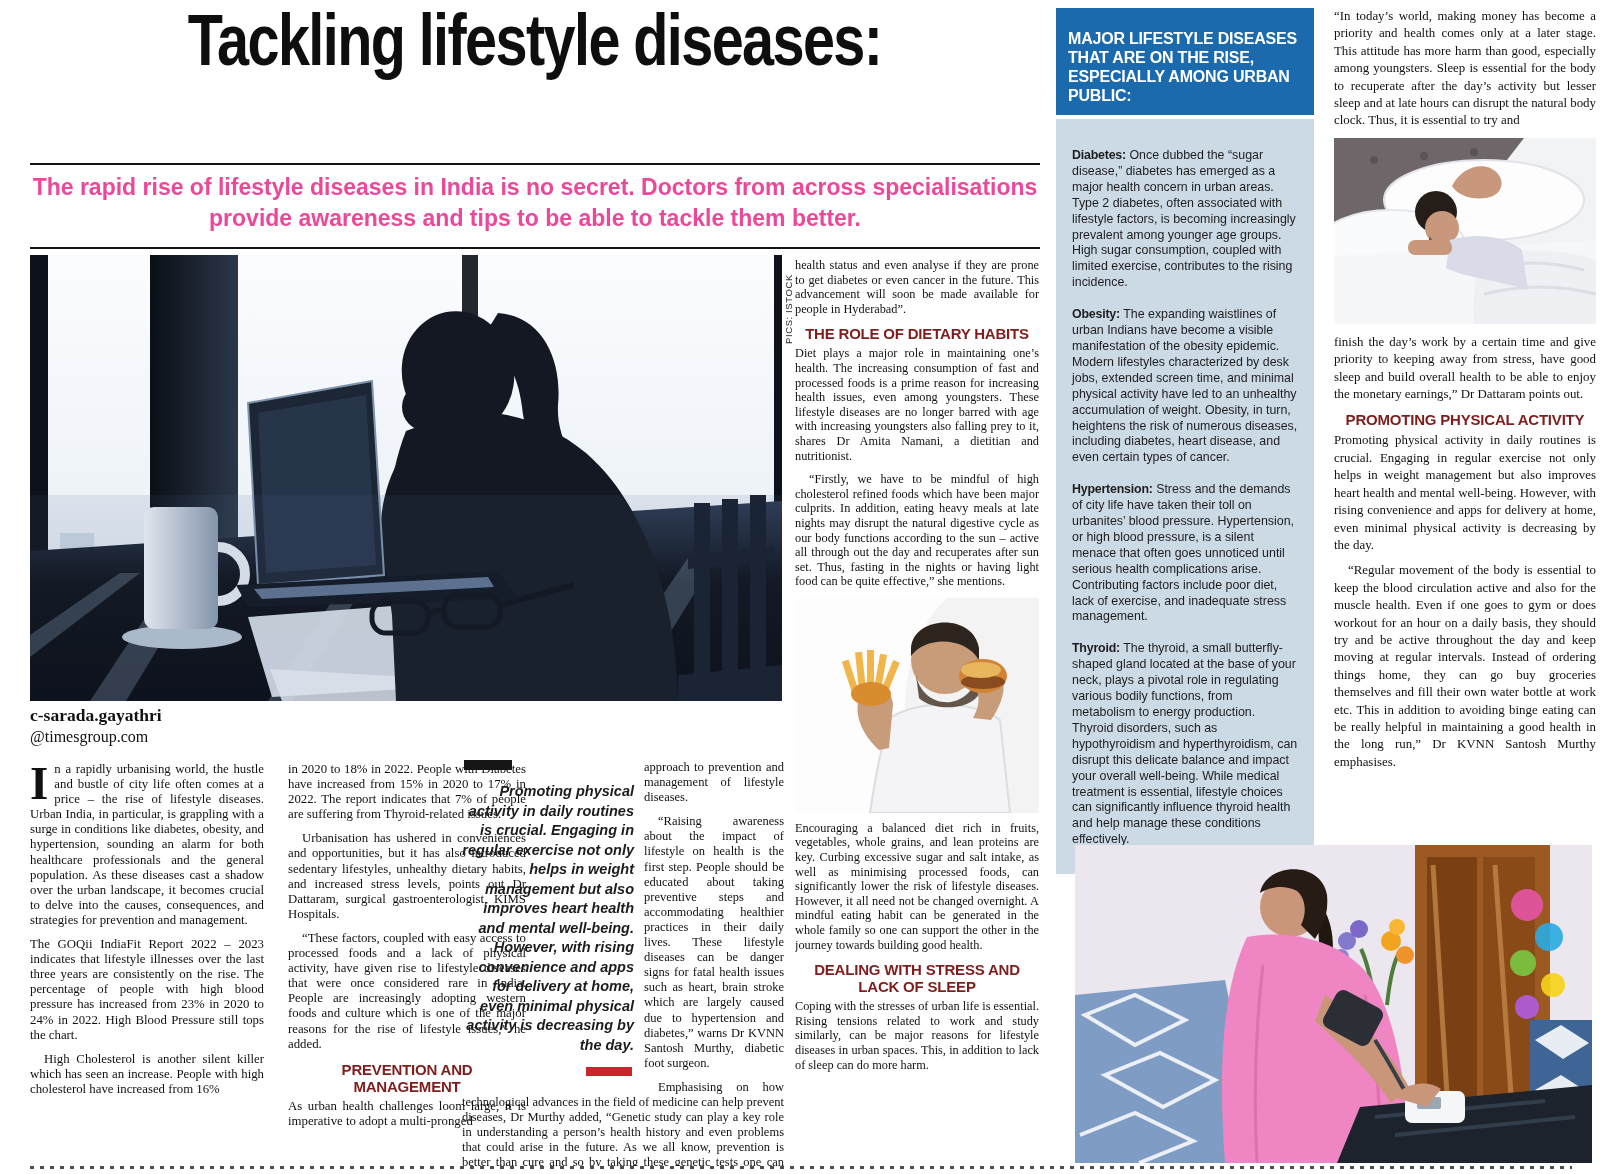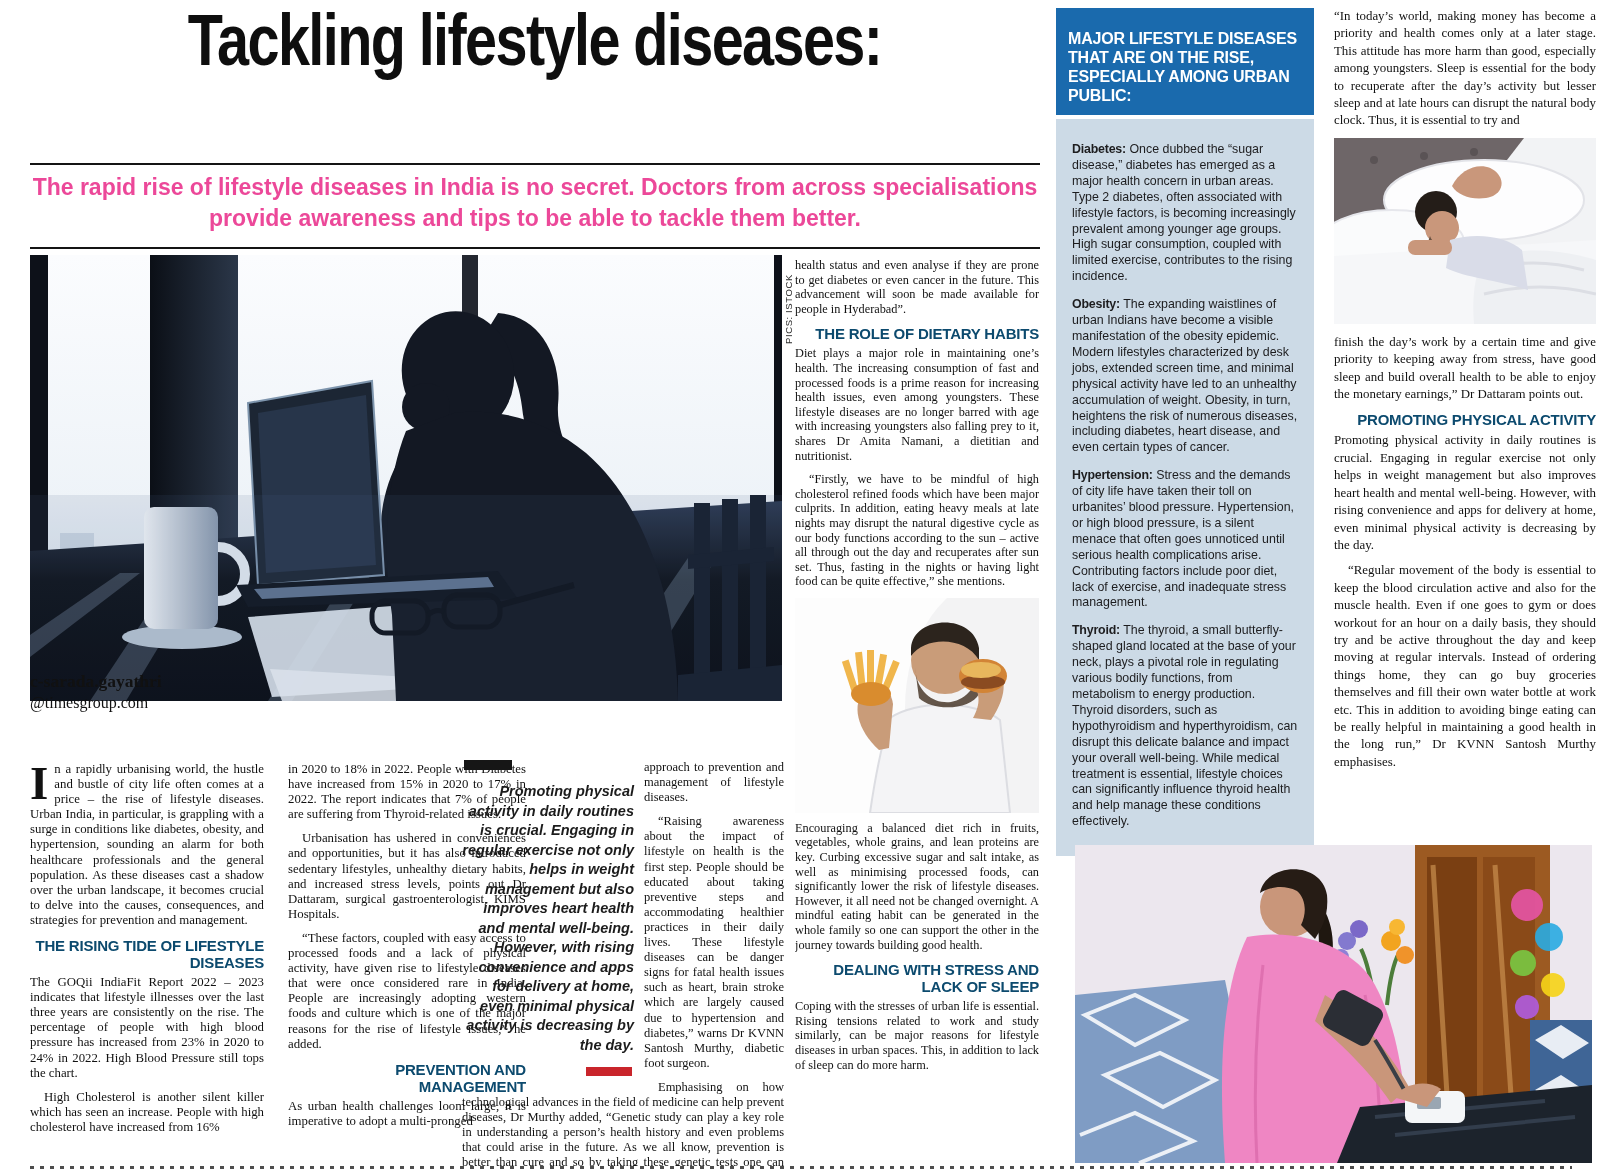--- a/index.html
+++ b/index.html
@@ -18,22 +18,22 @@
   .photo{position:absolute;overflow:hidden;}
   .photo svg{display:block;}
   .pic-credit{position:absolute;left:783px;top:252px;height:92px;
               font-family:"Liberation Sans", sans-serif;font-size:9.5px;letter-spacing:.6px;
               color:#2b2b2b;writing-mode:vertical-rl;transform:rotate(180deg);}
   
   .col{position:absolute;text-align:justify;font-size:12.8px;line-height:15.1px;overflow:hidden;}
   .col p{margin:0 0 9px 0;}
   .indent{text-indent:14px;}
   .redhead{font-family:"Liberation Sans", sans-serif;font-weight:bold;font-size:15px;
-           line-height:17px;color:#0c4a6e;margin:3px 0 4px 0;text-align:right;letter-spacing:-.2px;}
-  .byline{position:absolute;left:30px;top:671px;font-size:16px;line-height:21px;}
+           line-height:17px;color:#7f1d1d;margin:3px 0 4px 0;text-align:center;letter-spacing:-.2px;}
+  .byline{position:absolute;left:30px;top:705px;font-size:16px;line-height:21px;}
   .byline b{font-size:17.5px;}
   .dropcap{float:left;font-weight:bold;font-size:47px;line-height:38px;padding:2px 6px 0 0;}
   
   .wrap{position:absolute;left:462px;top:760px;width:322px;height:406px;overflow:hidden;
         text-align:justify;font-size:12.5px;line-height:15.1px;}
   .wrap p{margin:0 0 9px 0;}
   .pullquote{float:left;width:172px;margin:0 10px 6px 0;font-family:"Liberation Sans", sans-serif;
              font-weight:bold;font-style:italic;font-size:14.5px;line-height:19.5px;
              text-align:right;color:#1c1c1c;}
   .qbar-top{width:48px;height:10px;background:#161616;margin:0 0 12px 2px;}
@@ -41,21 +41,21 @@
   
   .col4{font-size:12.3px;line-height:14.6px;}
   
   .infobox{position:absolute;left:1056px;top:8px;width:258px;}
   .infobox-head{background:#1a6aad;color:#fff;padding:21px 12px 10px 12px;
                 font-family:"Liberation Sans", sans-serif;font-weight:bold;font-size:16px;
                 line-height:19px;letter-spacing:-.2px;}
   .infobox-body{background:#ccdae6;padding:13px 16px 14px 16px;margin-top:4px;
                 font-family:"Liberation Sans", sans-serif;font-size:12.4px;line-height:15.9px;
                 color:#1d1d1f;min-height:697px;}
-  .infobox-body p{margin:10px 0 12px 0;}
+  .infobox-body p{margin:16px 0 12px 0;}
   .infobox-body b{letter-spacing:-.2px;}
   
   .rightcol{position:absolute;left:1334px;top:8px;width:262px;text-align:justify;
             font-size:12.9px;line-height:17.4px;overflow:hidden;height:820px;}
   .rightcol p{margin:0 0 8px 0;}
   .dotted-rule{position:absolute;left:30px;top:1166px;width:1542px;height:3px;
     background:repeating-linear-gradient(90deg,#4d4d4d 0 4px,transparent 4px 10px);}
 </style>
 </head>
 <body>
@@ -145,21 +145,20 @@
   </div>
   <div class="pic-credit">PICS: ISTOCK</div>
 
   <div class="byline">
     <b>c-sarada.gayathri</b><br>
     <span>@timesgroup.com</span>
   </div>
 
   <div class="col" style="left:30px;top:762px;width:234px;height:404px">
     <p><span class="dropcap">I</span><span>n a rapidly urbanising world, the hustle and bustle of city life often comes at a price – the rise of lifestyle diseases. Urban India, in particular, is grappling with a surge in conditions like diabetes, obesity, and hypertension, sounding an alarm for both healthcare professionals and the general population. As these diseases cast a shadow over the urban landscape, it becomes crucial to delve into the causes, consequences, and strategies for prevention and management.</span></p>
-    <div class="redhead">THE RISING TIDE OF LIFESTYLE DISEASES</div>
     <p>The GOQii IndiaFit Report 2022 – 2023 indicates that lifestyle illnesses over the last three years are consistently on the rise. The percentage of people with high blood pressure has increased from 23% in 2020 to 24% in 2022. High Blood Pressure still tops the chart.</p>
     <p class="indent">High Cholesterol is another silent killer which has seen an increase. People with high cholesterol have increased from 16%</p>
   </div>
 
   <div class="col" style="left:288px;top:762px;width:238px;height:404px">
     <p>in 2020 to 18% in 2022. People with Diabetes have increased from 15% in 2020 to 17% in 2022. The report indicates that 7% of people are suffering from Thyroid-related issues.</p>
     <p class="indent">Urbanisation has ushered in conveniences and opportunities, but it has also introduced sedentary lifestyles, unhealthy dietary habits, and increased stress levels, points out Dr Dattaram, surgical gastroenterologist, KIMS Hospitals.</p>
     <p class="indent">“These factors, coupled with easy access to processed foods and a lack of physical activity, have given rise to lifestyle diseases that were once considered rare in India. People are increasingly adopting western foods and culture which is one of the major reasons for the rise of lifestyle issues,” he added.</p>
     <div class="redhead">PREVENTION AND MANAGEMENT</div>
     <p>As urban health challenges loom large, it is imperative to adopt a multi-pronged</p>

